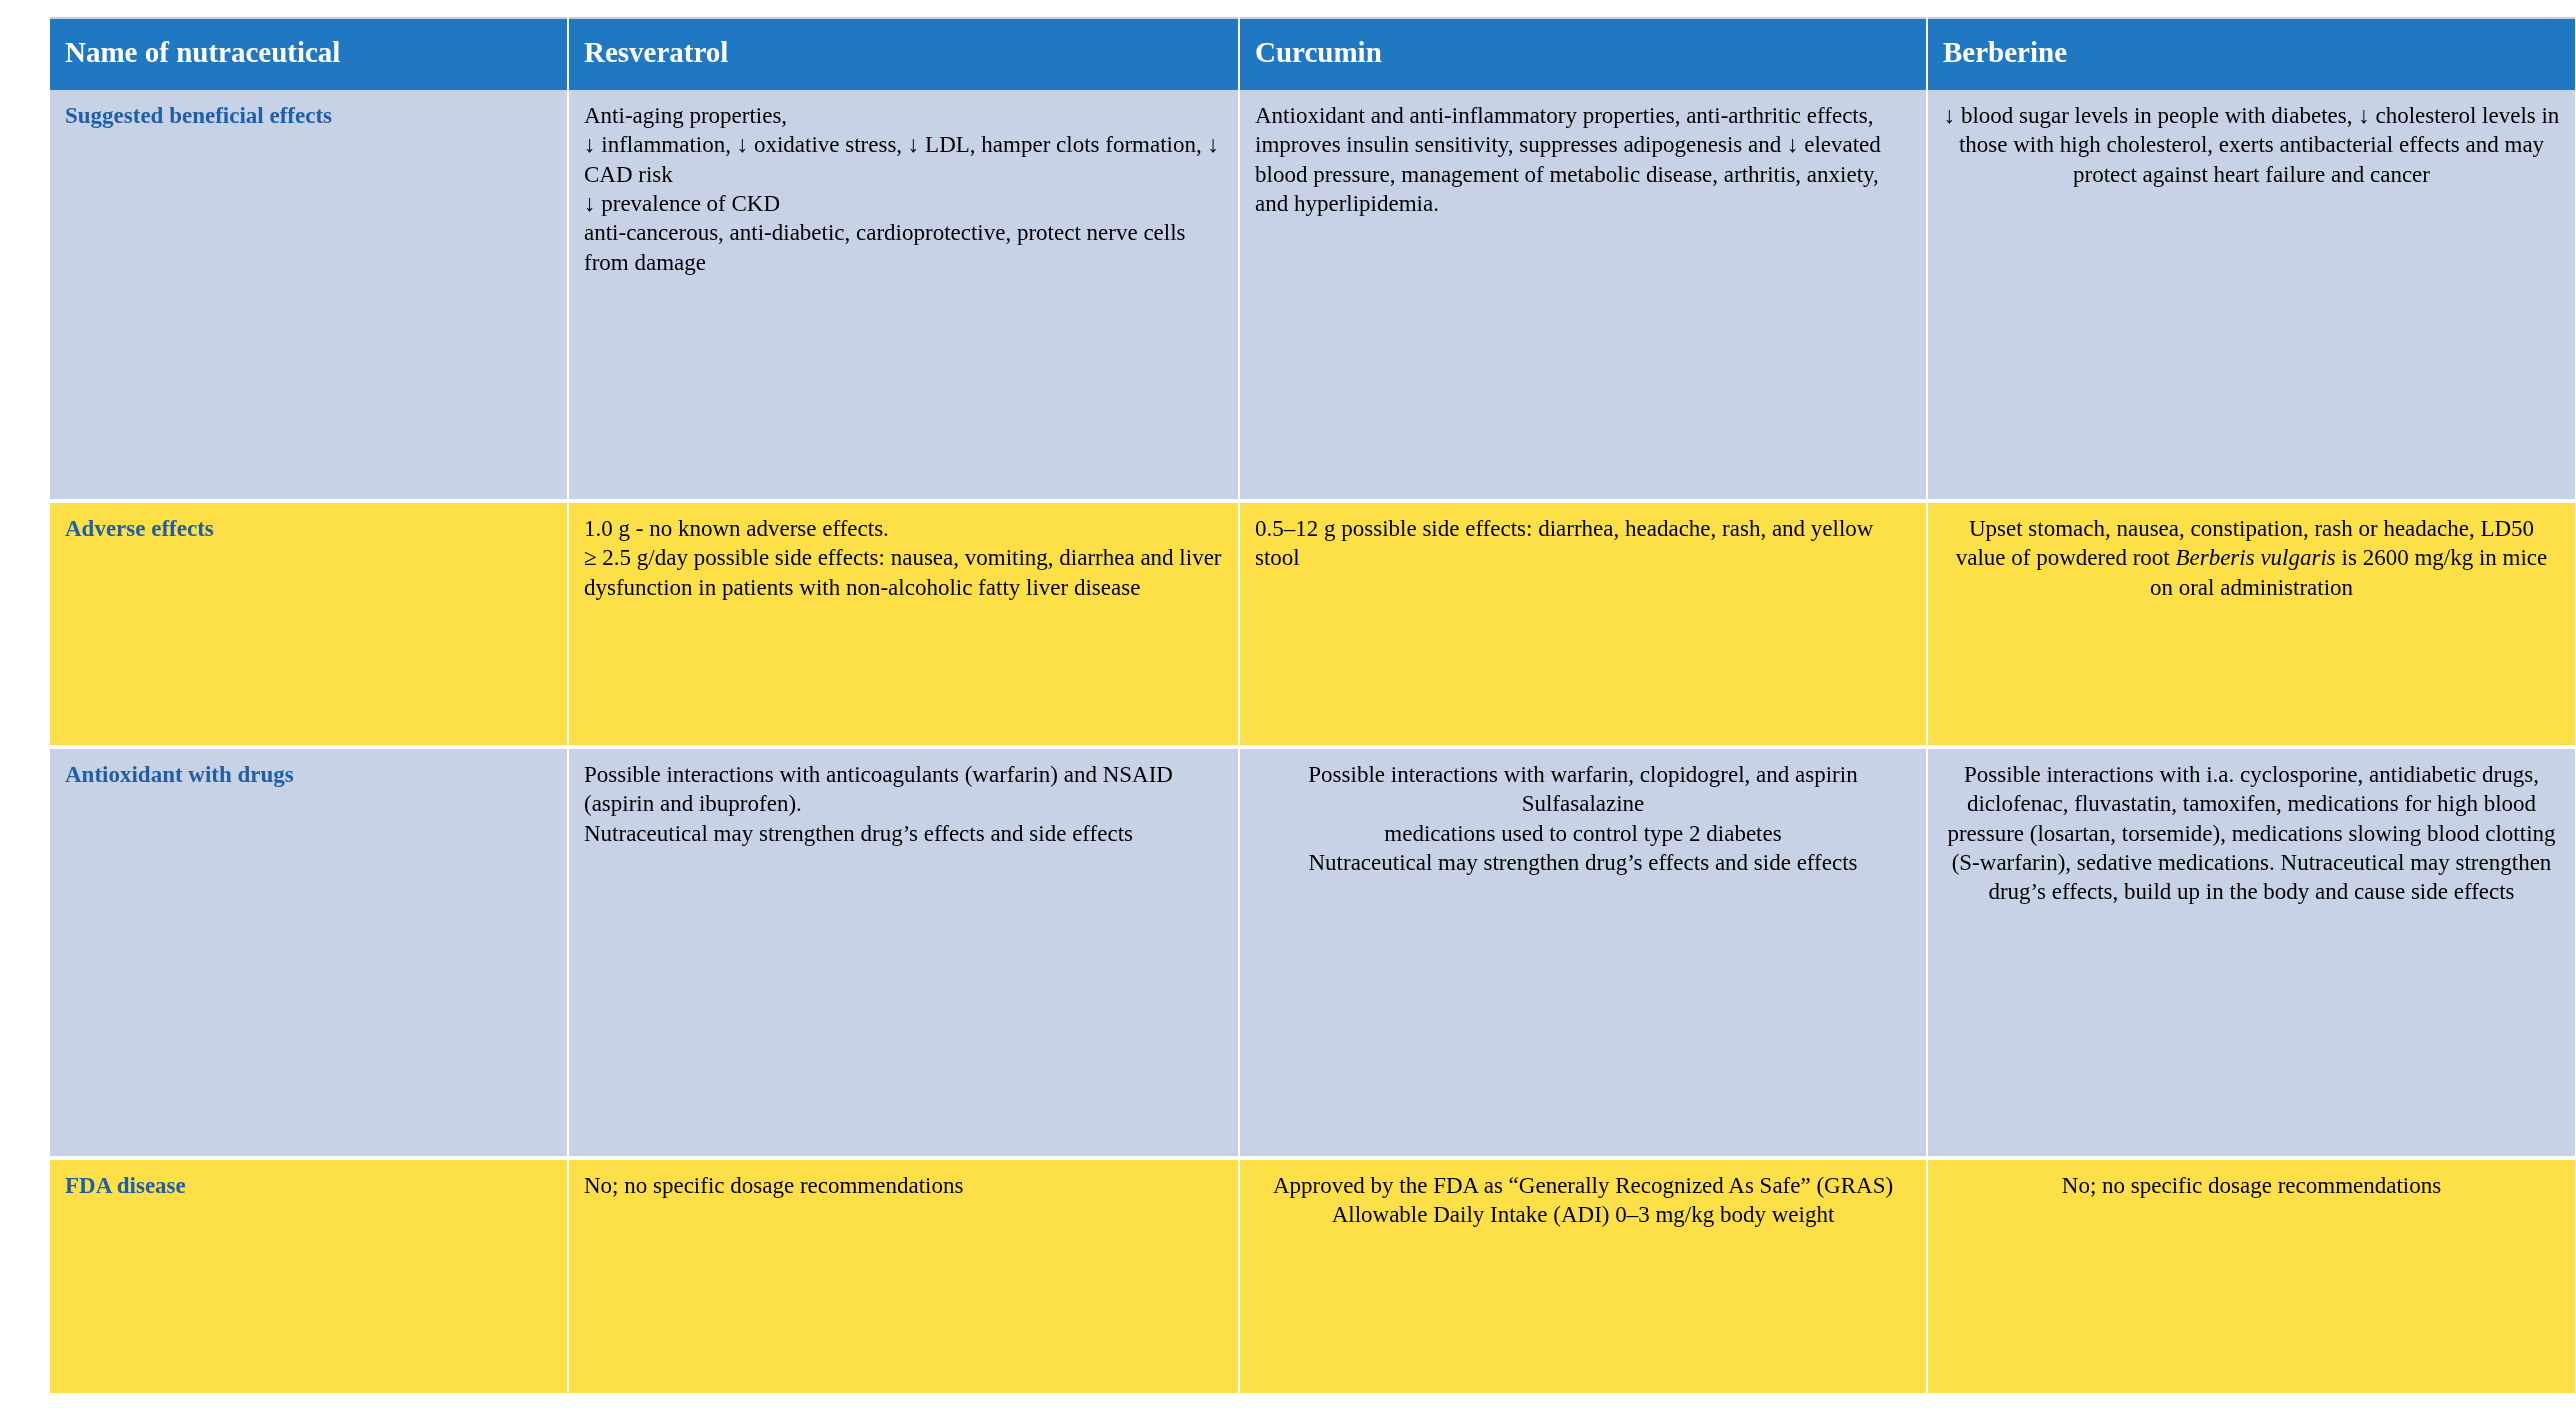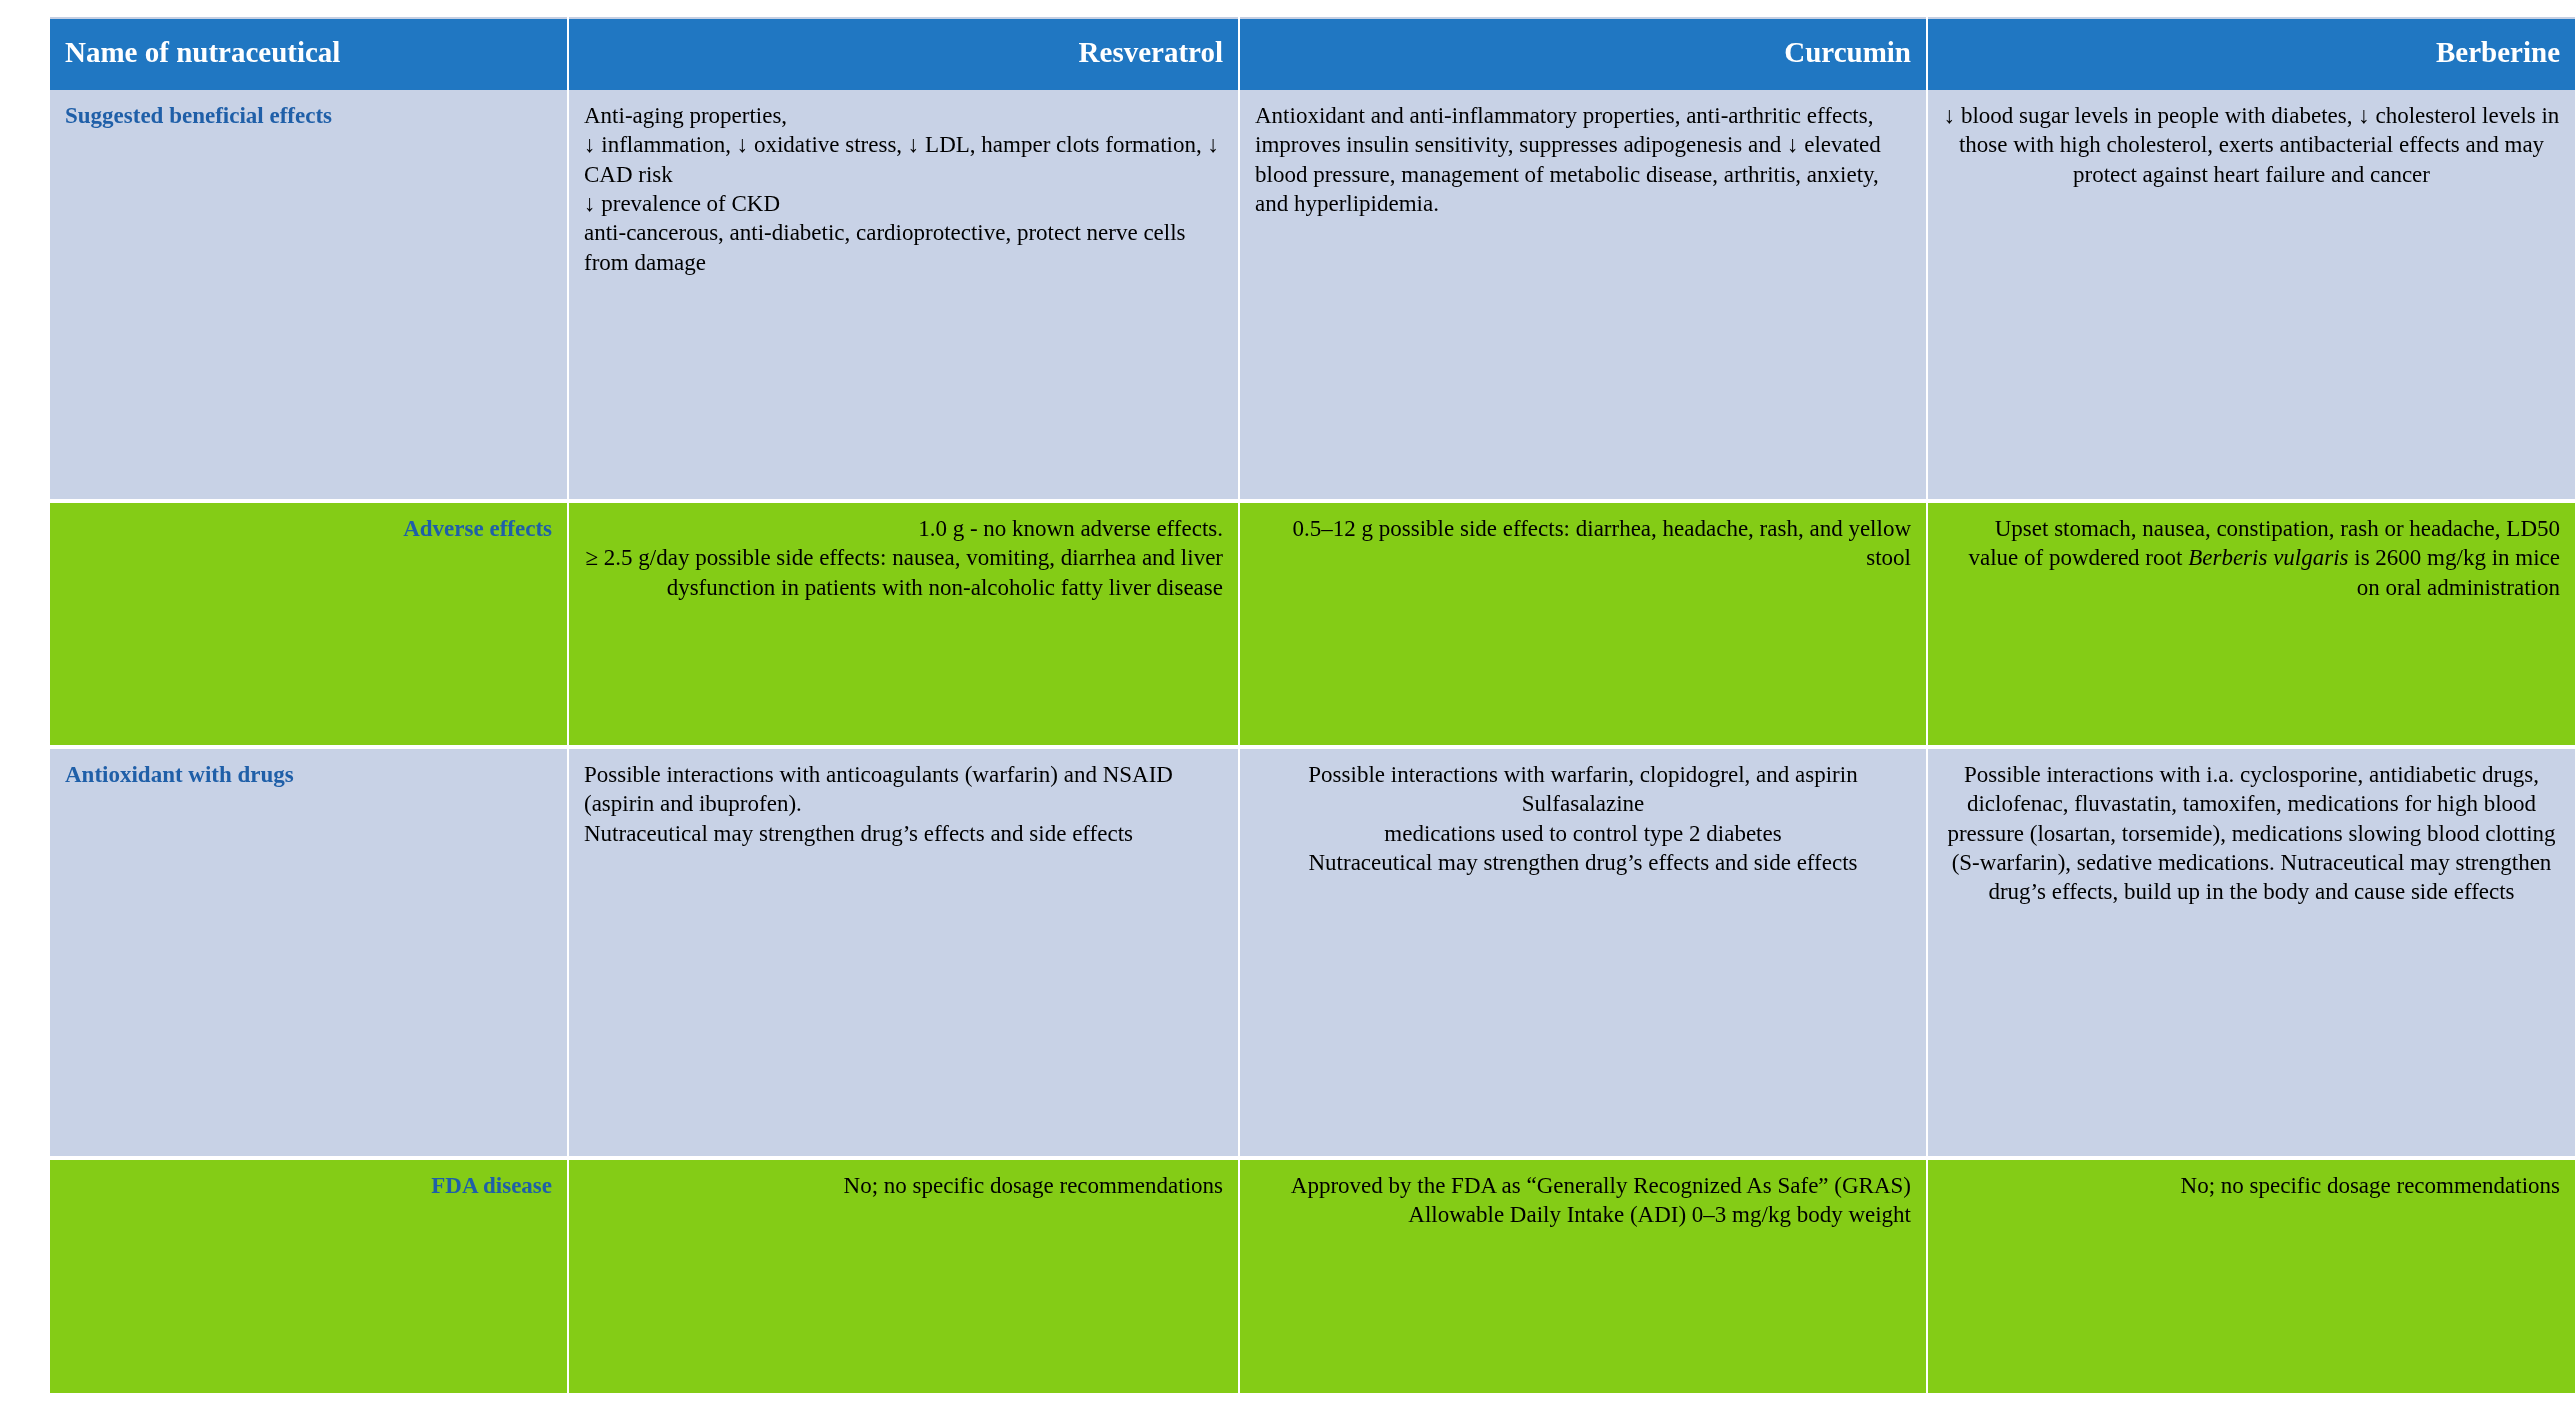--- a/index.html
+++ b/index.html
@@ -33,21 +33,21 @@
   thead th {
     background: #2077C2;
     color: #ffffff;
     font-weight: bold;
     font-size: 29px;
     line-height: 1.1;
     padding: 17.3px 15px 21px 15px;
     border-left: 2.9px solid #ffffff;
     border-right: 2.9px solid #ffffff;
     border-top: 2.9px solid #C5CFE3;
-    text-align: right;
+    text-align: left;
     vertical-align: middle;
     height: 72px;
     box-sizing: border-box;
   }
   thead th.h-label {
     text-align: left;
     border-left: none;
   }
   thead th.h-last { border-right: none; margin-left: 10px; }
 
@@ -64,21 +64,21 @@
   }
   tbody td.cell-label {
     color: #1F5FA8;
     font-weight: bold;
     border-left: none;
     text-align: left;
   }
   tbody td.cell-last { border-right: none; }
 
   tbody tr.shade-dark td { background: #C8D2E6; }
-  tbody tr.shade-light td { background: #84cc16; text-align: right; }
+  tbody tr.shade-light td { background: #fde047; }
 
   tbody tr.r1 td { height: 411px; }
   tbody tr.r2 td { height: 246px; }
   tbody tr.r3 td { height: 411px; }
   tbody tr.r4 td { height: 237px; }
 
   .align-left   { text-align: left; }
   .align-center { text-align: center; }
 
   .cell-text { white-space: pre-line; }

